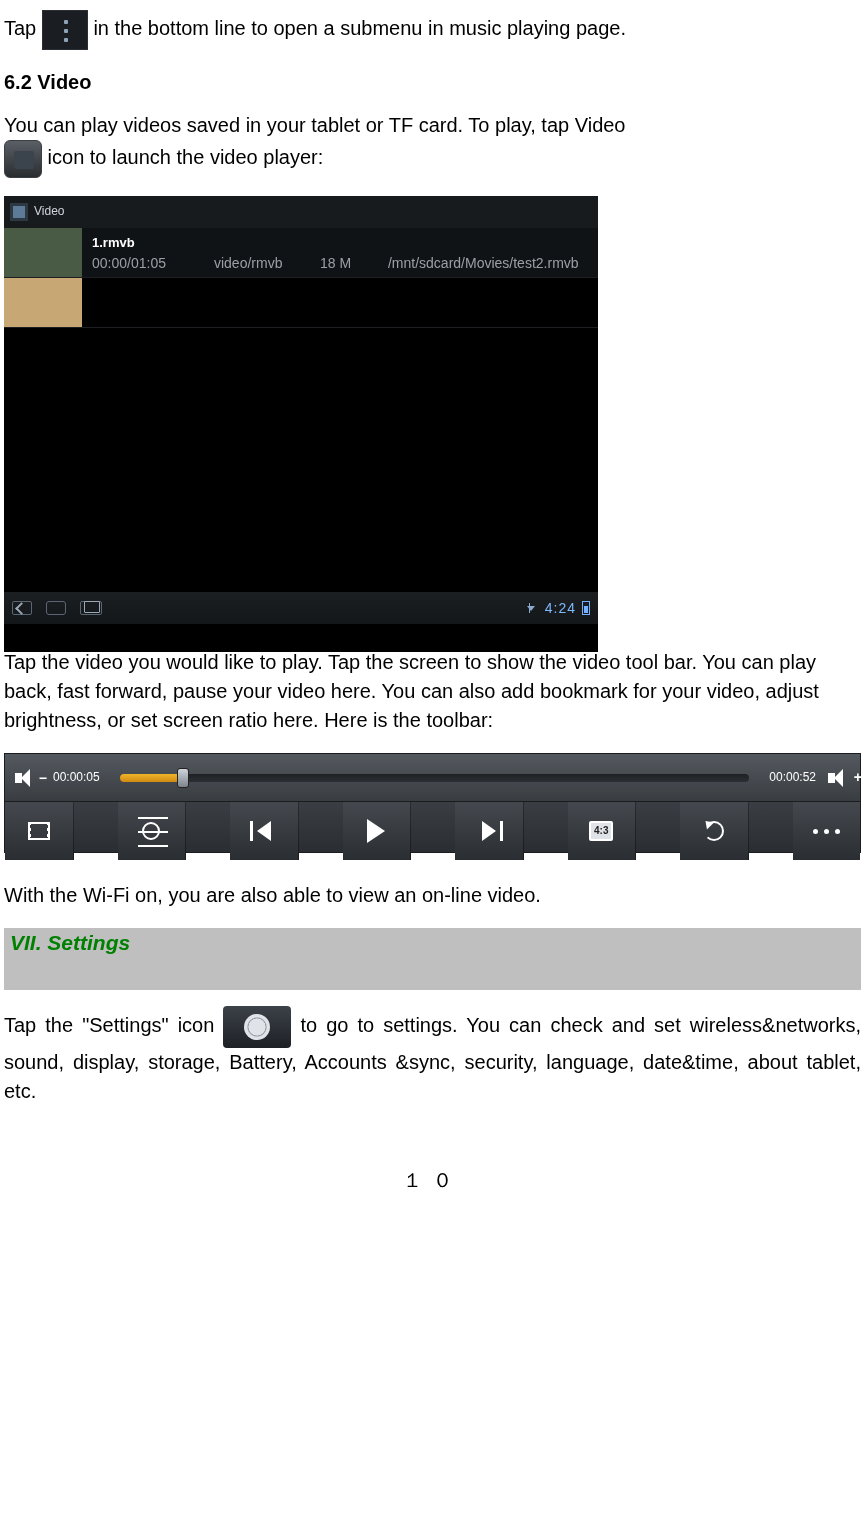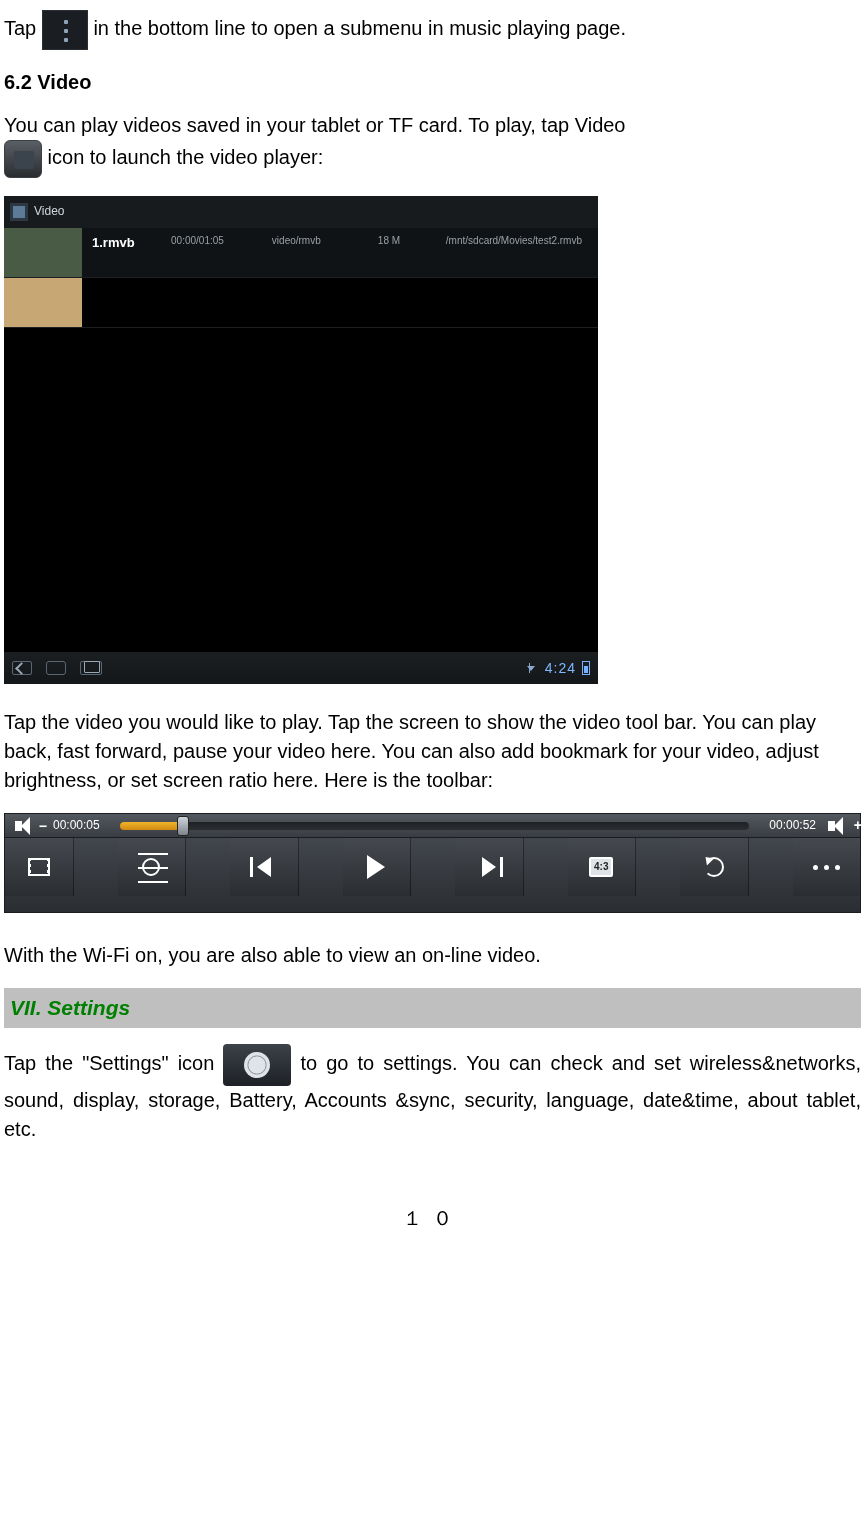--- a/index.html
+++ b/index.html
@@ -46,41 +46,41 @@
       background:linear-gradient(#3c4249,#1d2025); border-radius:4px;
       position:relative;
     }
     .settings-icon .gear{
       position:absolute; width:26px; height:26px; left:21px; top:8px;
       background:radial-gradient(circle,#e0e4e9 45%,#8a949f 48%,#e0e4e9 55%);
       border-radius:50%;
     }
     
     .shot1{
-      width:594px; height:488px; background:#5eead4; margin-bottom:24px; position:relative;
+      width:594px; height:428px; background:#5eead4; margin-bottom:24px; position:relative;
     }
     .shot1-header{
       height:32px; background:#181b1e; display:flex; align-items:center; color:#cfd6dc;
       font-size:12px; font-family:sans-serif; padding-left:6px;
     }
     .shot1-header .hicon{
       width:18px;height:18px;background:#2e3842;margin-right:6px;position:relative;
     }
     .shot1-header .hicon::before{content:"";position:absolute;left:3px;top:3px;width:12px;height:12px;background:#5e7a99;}
     .shot1-body{background:#000;height:424px;}
     .vrow{
       display:flex; align-items:stretch; height:50px; border-bottom:1px solid #1d1f22;
       font-family:sans-serif;
     }
     .vrow.sel{background:#0f1316;}
     .vthumb{width:78px;background:#4a5b45;position:relative;flex:none;}
     .vthumb.t2{background:#c7a874;}
-    .vinfo{flex:1;padding:6px 8px 0 10px;color:#ddd;display:flex;flex-direction:row;justify-content:space-between;}
+    .vinfo{flex:1;padding:6px 8px 0 10px;color:#ddd;display:flex;flex-direction:column;justify-content:space-between;}
     .vname{color:#fff;font-size:13px;font-weight:bold;}
-    .vmeta{display:flex;color:#9aa0a6;font-size:10px;padding-bottom:6px;}
+    .vmeta{display:flex;color:#9aa0a6;font-size:14px;padding-bottom:6px;}
     .vmeta span{margin-right:48px;}
     .vmeta span.mime{width:90px;margin-right:16px;}
     .vmeta span.size{width:52px;margin-right:16px;}
     .vmeta span.path{margin-right:8px;}
     .shot1-status{
       position:absolute;left:0;right:0;bottom:0;height:32px;background:linear-gradient(#1c1f22,#14171a);
       display:flex;align-items:center;justify-content:space-between;color:#8aa9cf;font-size:14px;font-family:sans-serif;
       padding:0 8px;
     }
     .shot1-nav{display:flex;gap:14px;}
@@ -95,21 +95,21 @@
     .dl-ico{width:10px;height:10px;border-left:1px solid #8aa9cf;position:relative;}
     .dl-ico::after{content:"";position:absolute;left:-3px;top:3px;width:0;height:0;border-left:4px solid transparent;border-right:4px solid transparent;border-top:5px solid #8aa9cf;}
     
     .shot2{
       width:857px; height:100px; margin-bottom:28px;
       background:linear-gradient(#4a4f56,#2a2d31);
       border:1px solid #1a1c1f;
       font-family:sans-serif;color:#fff;font-size:12px;
     }
     .tb-top{
-      height:24px;display:flex;align-items:center;padding:0 10px;gap:12px;
+      height:48px;display:flex;align-items:center;padding:0 10px;gap:12px;
       border-bottom:1px solid #1a1d20;
       background:linear-gradient(#54595f,#393d42);
     }
     .vol-ico{position:relative;width:22px;height:18px;}
     .vol-ico .sp{position:absolute;left:0;top:4px;width:7px;height:10px;background:#fff;}
     .vol-ico .tr{position:absolute;left:6px;top:0;width:0;height:0;border-top:9px solid transparent;border-bottom:9px solid transparent;border-right:9px solid #fff;}
     .vol-minus::after{content:"−";position:absolute;right:-10px;top:-1px;font-size:14px;font-weight:bold;}
     .vol-plus::after{content:"+";position:absolute;right:-12px;top:-2px;font-size:14px;font-weight:bold;}
     .seek{
       flex:1;height:8px;background:linear-gradient(#1e2124,#2b2e33);border-radius:4px;
@@ -139,21 +139,21 @@
     .prev::before{content:"";position:absolute;left:-7px;top:-10px;width:3px;height:20px;background:#fff;}
     .play{width:0;height:0;border-top:12px solid transparent;border-bottom:12px solid transparent;border-left:18px solid #fff;}
     .next{width:0;height:0;border-top:10px solid transparent;border-bottom:10px solid transparent;border-left:14px solid #fff;position:relative;}
     .next::after{content:"";position:absolute;right:-7px;top:-10px;width:3px;height:20px;background:#fff;}
     .ratio{font-size:10px;font-weight:bold;border:2px solid #fff;padding:1px 3px;border-radius:2px;background:#dfe3e7;color:#222;}
     .rot{width:20px;height:20px;border:2px solid #fff;border-radius:50%;border-left-color:transparent;position:relative;}
     .rot::after{content:"";position:absolute;left:-3px;top:-3px;width:0;height:0;border-left:5px solid transparent;border-right:5px solid transparent;border-bottom:7px solid #fff;transform:rotate(-45deg);}
     .dots span{display:inline-block;width:5px;height:5px;border-radius:50%;background:#fff;margin:0 3px;}
     
     .settings-bar{
-      background:#bfbfbf;height:40px;display:flex;align-items:center;padding:0 6px;margin-bottom:16px;
+      background:#bfbfbf;height:62px;display:flex;padding:0 6px;margin-bottom:16px;
     }
     .settings-bar span{color:#008000;font-weight:700;font-style:italic;font-size:21px;}
     .justify{text-align:justify;}
     .page-num{text-align:center;font-family:serif;font-size:20px;letter-spacing:10px;margin-top:60px;}
     .time-val{color:#7db8ff;letter-spacing:1px;}
     .time-lbl{margin-left:4px;}
   </style>
 </head>
 <body>
 

